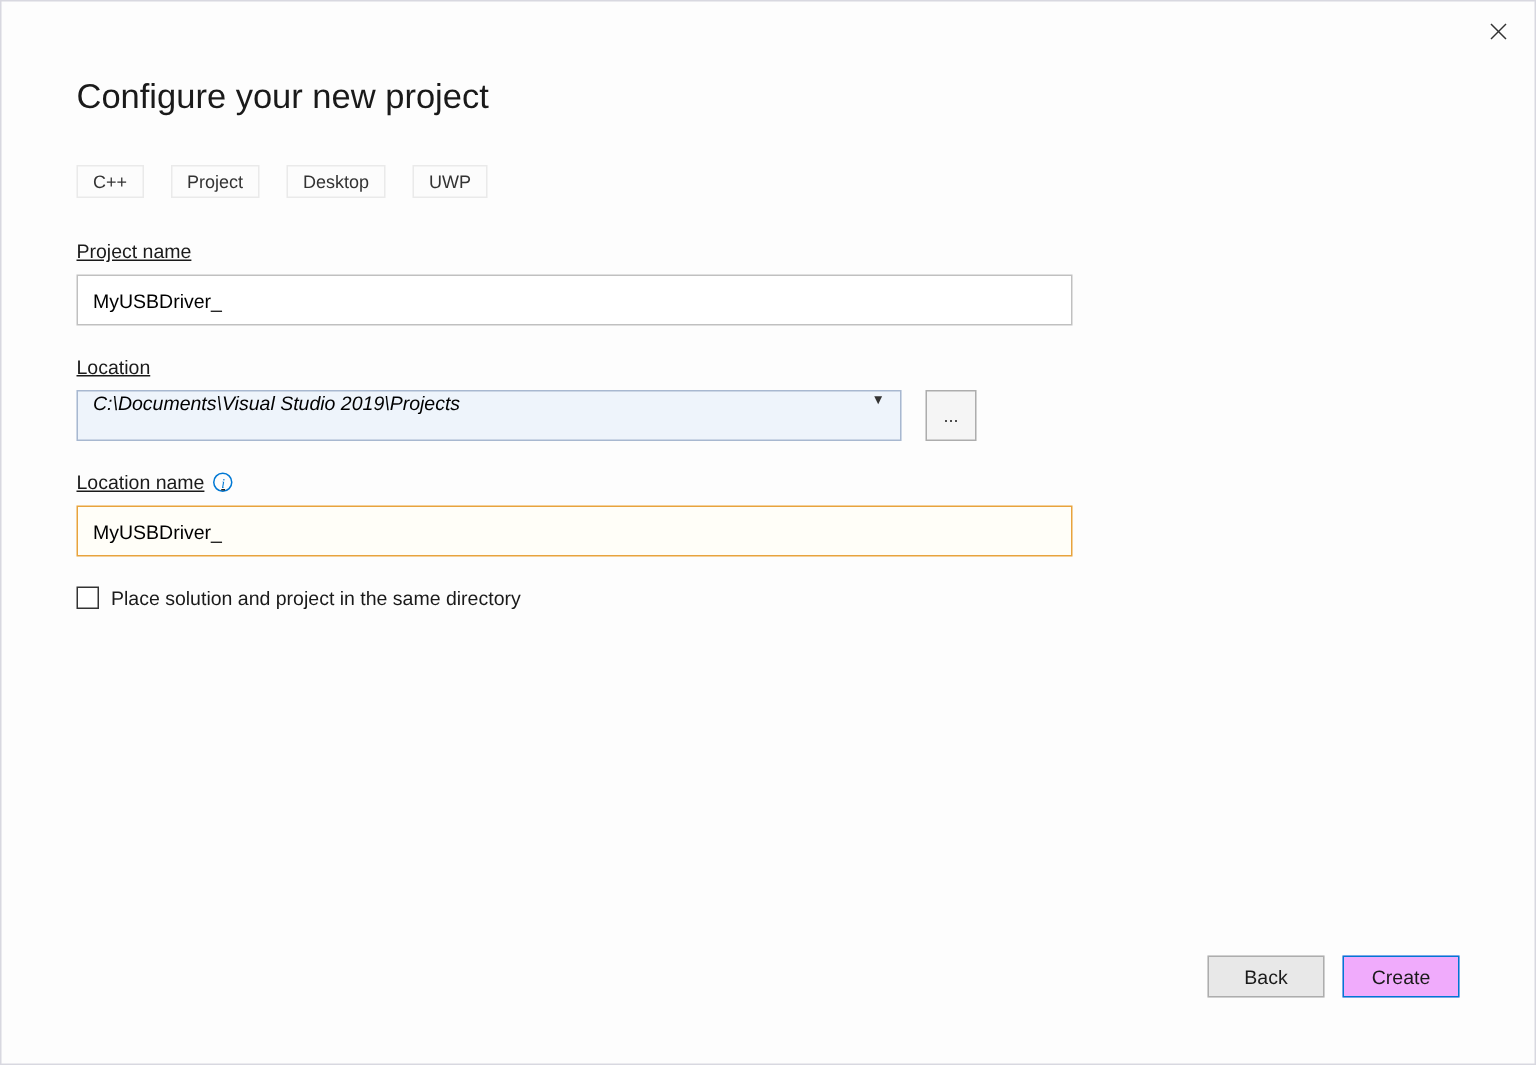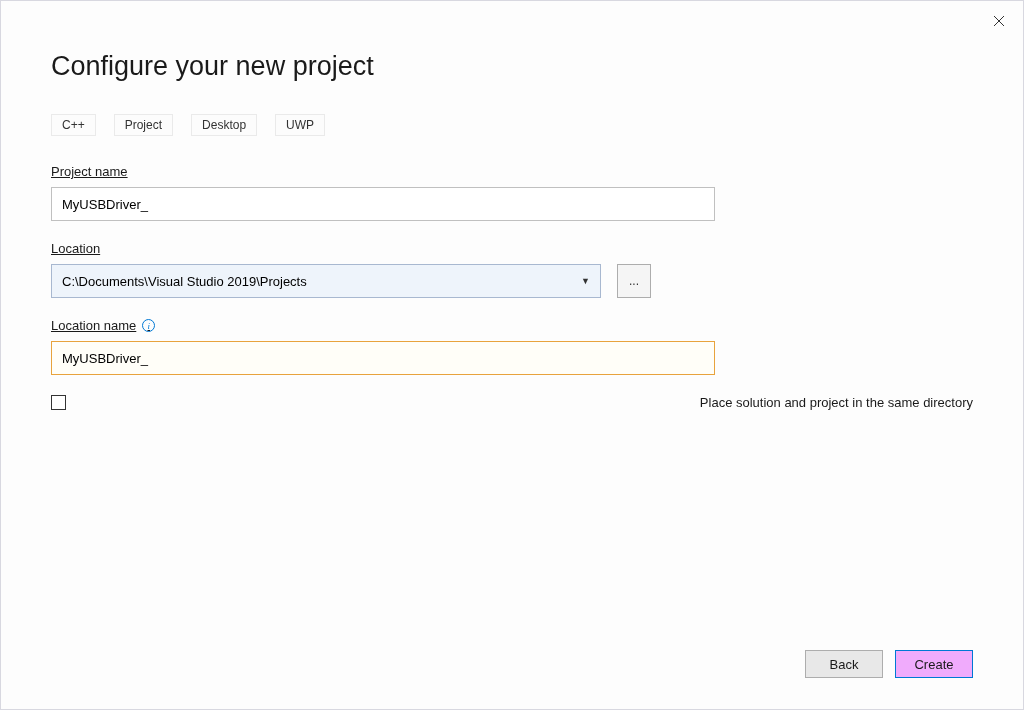--- a/index.html
+++ b/index.html
@@ -25,21 +25,21 @@
       align-items: center;
       justify-content: center;
       cursor: pointer;
       color: #333;
       font-size: 14px;
     }
     .content {
       padding: 50px 50px 0 50px;
     }
     .page-title {
-      font-size: 27px;
+      font-size: 23px;
       font-weight: 400;
       color: #1a1a1a;
       margin-bottom: 32px;
     }
     .template-row {
       display: flex;
       align-items: center;
       gap: 18px;
       margin-bottom: 28px;
     }
@@ -98,25 +98,25 @@
       display: flex;
       align-items: center;
       gap: 16px;
     }
     .combo {
       width: 550px;
       height: 34px;
       border: 1px solid #a8b8d0;
       background: #eef4fb;
       display: flex;
-      align-items: center;
       padding: 0 10px 0 10px;
       font-size: 13px;
       cursor: pointer;
       position: relative;
+      font-style: italic;
     }
     .combo-text {
       flex: 1;
     }
     .combo-arrow {
       font-size: 9px;
       color: #333;
     }
     .browse-btn {
       width: 34px;
@@ -128,36 +128,35 @@
       justify-content: center;
       font-size: 12px;
       cursor: pointer;
       color: #333;
     }
     .checkbox-row {
       display: flex;
       align-items: center;
       gap: 8px;
       margin-top: 4px;
-      justify-content: space-between;
     }
     .checkbox {
       width: 15px;
       height: 15px;
       border: 1px solid #333;
       background: #fff;
       cursor: pointer;
     }
     .checkbox-label {
       font-size: 13px;
       color: #1a1a1a;
     }
     .footer {
       position: absolute;
-      bottom: 31px;
+      bottom: 44px;
       right: 50px;
       display: flex;
       gap: 12px;
       margin-left: 32px;
     }
     .btn {
       width: 78px;
       height: 28px;
       border: 1px solid #adadad;
       background: #e8e8e8;

